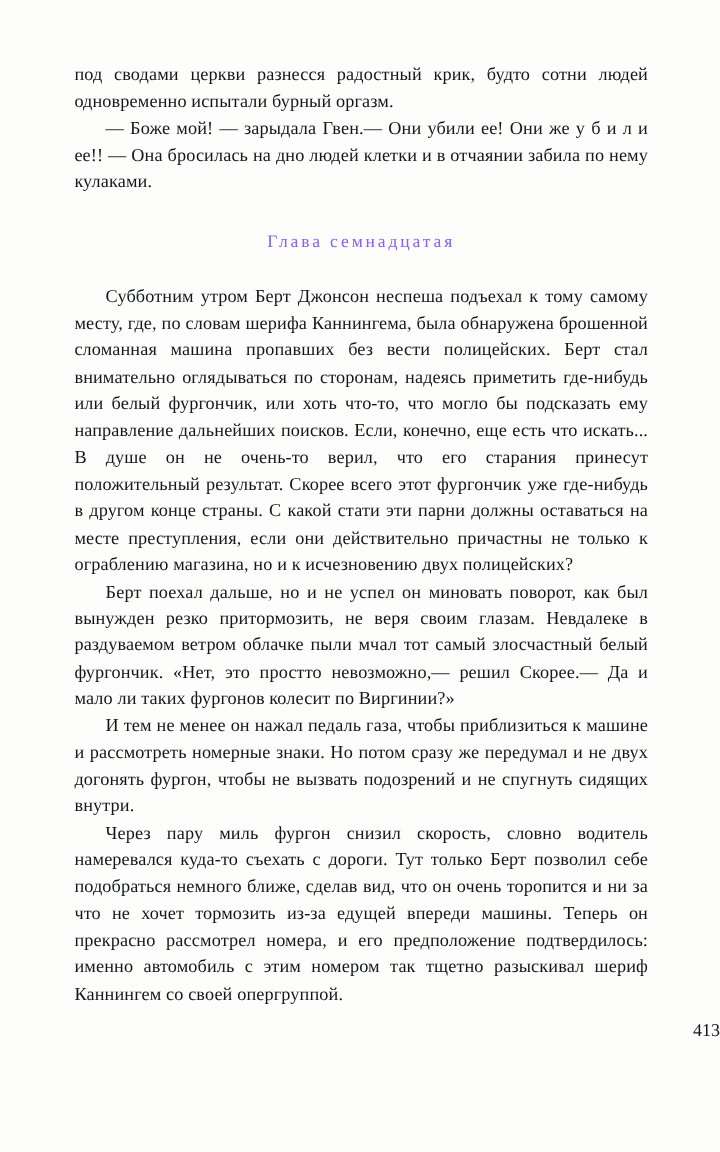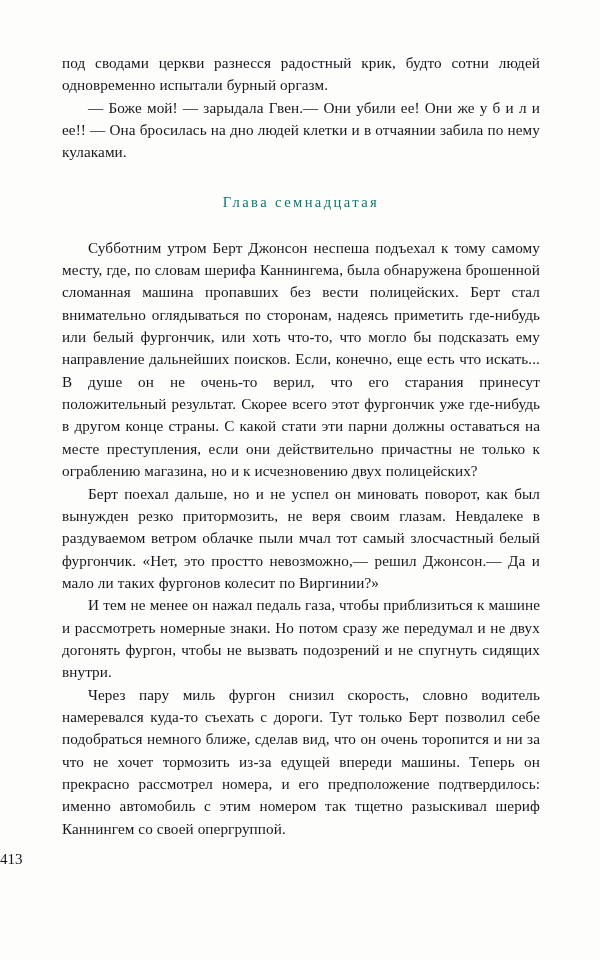--- a/index.html
+++ b/index.html
@@ -38,50 +38,50 @@
     text-indent: 0;
   }
   .opening-block .para.indent {
     text-indent: 26px;
   }
   .chapter-heading {
     margin: 30px 0 26px 0;
     text-align: center;
     font-size: 14.6px;
     letter-spacing: 2.4px;
-    color: #0f766e;
+    color: #8b5cf6;
     text-indent: 0;
   }
   .body-block .para + .para {
     margin-top: 0;
   }
   .page-number {
     position: absolute;
     left: 0;
     right: 0;
     bottom: 92px;
-    text-align: left;
+    text-align: right;
     font-size: 15px;
     color: #14161a;
   }
 </style>
 </head>
 <body>
 
 <div class="page">
 
   <div class="text-block opening-block">
     <p class="para">под сводами церкви разнесся радостный крик, будто сотни людей одновременно испытали бурный оргазм.</p>
     <p class="para indent">— Боже мой! — зарыдала Гвен.— Они убили ее! Они же у б и л и ее!! — Она бросилась на дно людей клетки и в отчаянии забила по нему кулаками.</p>
   </div>
 
   <div class="chapter-heading">Глава семнадцатая</div>
 
   <div class="text-block body-block">
     <p class="para">Субботним утром Берт Джонсон неспеша подъехал к тому самому месту, где, по словам шерифа Каннингема, была обнаружена брошенной сломанная машина пропавших без вести полицейских. Берт стал внимательно оглядываться по сторонам, надеясь приметить где-нибудь или белый фургончик, или хоть что-то, что могло бы подсказать ему направление дальнейших поисков. Если, конечно, еще есть что искать... В душе он не очень-то верил, что его старания принесут положительный результат. Скорее всего этот фургончик уже где-нибудь в другом конце страны. С какой стати эти парни должны оставаться на месте преступления, если они действительно причастны не только к ограблению магазина, но и к исчезновению двух полицейских?</p>
-    <p class="para">Берт поехал дальше, но и не успел он миновать поворот, как был вынужден резко притормозить, не веря своим глазам. Невдалеке в раздуваемом ветром облачке пыли мчал тот самый злосчастный белый фургончик. «Нет, это простто невозможно,— решил Джонсон.— Да и мало ли таких фургонов колесит по Виргинии?»</p>
+    <p class="para">Берт поехал дальше, но и не успел он миновать поворот, как был вынужден резко притормозить, не веря своим глазам. Невдалеке в раздуваемом ветром облачке пыли мчал тот самый злосчастный белый фургончик. «Нет, это простто невозможно,— решил Скорее.— Да и мало ли таких фургонов колесит по Виргинии?»</p>
     <p class="para">И тем не менее он нажал педаль газа, чтобы приблизиться к машине и рассмотреть номерные знаки. Но потом сразу же передумал и не двух догонять фургон, чтобы не вызвать подозрений и не спугнуть сидящих внутри.</p>
     <p class="para">Через пару миль фургон снизил скорость, словно водитель намеревался куда-то съехать с дороги. Тут только Берт позволил себе подобраться немного ближе, сделав вид, что он очень торопится и ни за что не хочет тормозить из-за едущей впереди машины. Теперь он прекрасно рассмотрел номера, и его предположение подтвердилось: именно автомобиль с этим номером так тщетно разыскивал шериф Каннингем со своей опергруппой.</p>
   </div>
 
   <div class="page-number">413</div>
 
 </div>
 
 </body></html>

